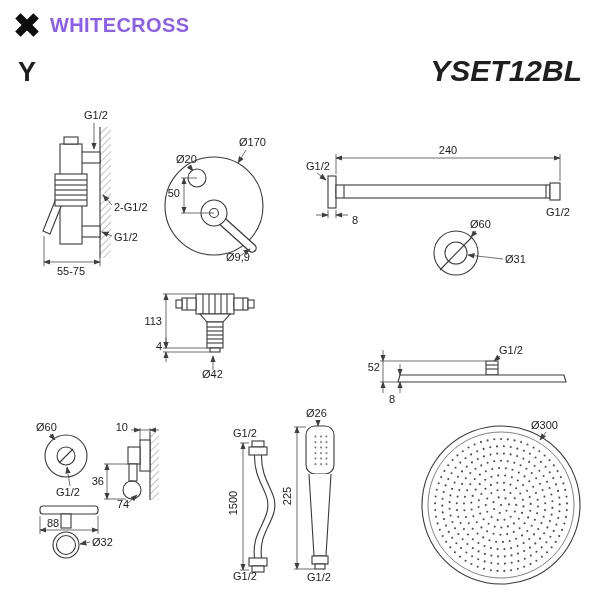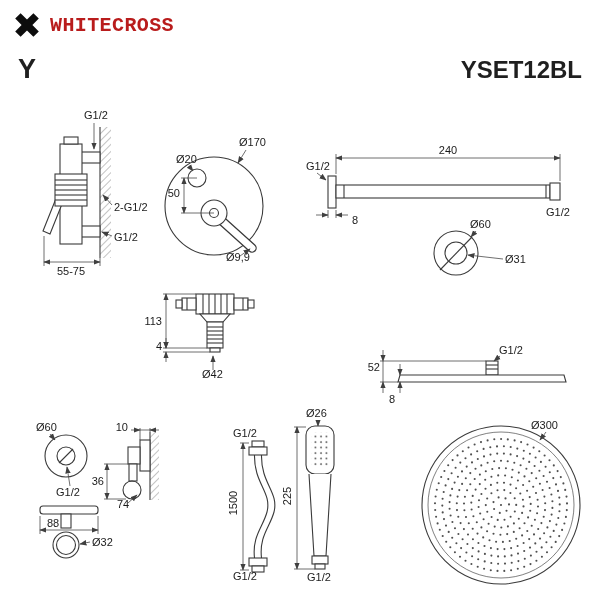--- a/index.html
+++ b/index.html
@@ -1,24 +1,24 @@
 <!DOCTYPE html>
 <html><head>
 <meta charset="utf-8">
 <style>
   * { margin:0; padding:0; box-sizing:border-box; }
   html,body { width:600px; height:600px; background:#fff; overflow:hidden;
               font-family:"Liberation Sans","DejaVu Sans",sans-serif; }
   .page { position:absolute; inset:0; width:600px; height:600px; background:#fff; }
   header { position:absolute; top:10px; left:12px; display:flex; align-items:center; gap:8px; z-index:2; }
-  .brand-name { font-size:20px; font-weight:800; letter-spacing:.4px; color:#b91c1c;font-family:Liberation Mono, monospace; }
+  .brand-name { font-size:20px; font-weight:800; letter-spacing:.4px; color:#8b5cf6; }
   .title-row { position:absolute; top:54px; left:0; right:0; padding:0 18px;
                display:flex; justify-content:space-between; align-items:baseline; z-index:2; }
   .series { font-size:27px; font-weight:600; color:#1f1f1f; }
-  .model  { font-size:24px; font-weight:700; color:#1f1f1f; }
+  .model  { font-size:30px; font-weight:700; color:#1f1f1f;font-style:italic; }
   svg.sheet { position:absolute; left:0; top:0; }
   svg text { font-family:"Liberation Sans","DejaVu Sans",sans-serif; font-size:11px; fill:#1b1b1b; }
   .ln  { stroke:#3a3a3a; stroke-width:1.1; fill:none; }
   .lnw { stroke:#3a3a3a; stroke-width:1.1; fill:#fff; }
   .thin{ stroke:#4a4a4a; stroke-width:.7; fill:none; }
   .dim { stroke:#4a4a4a; stroke-width:.8; fill:none; }
 </style>
 </head>
 <body>
 

